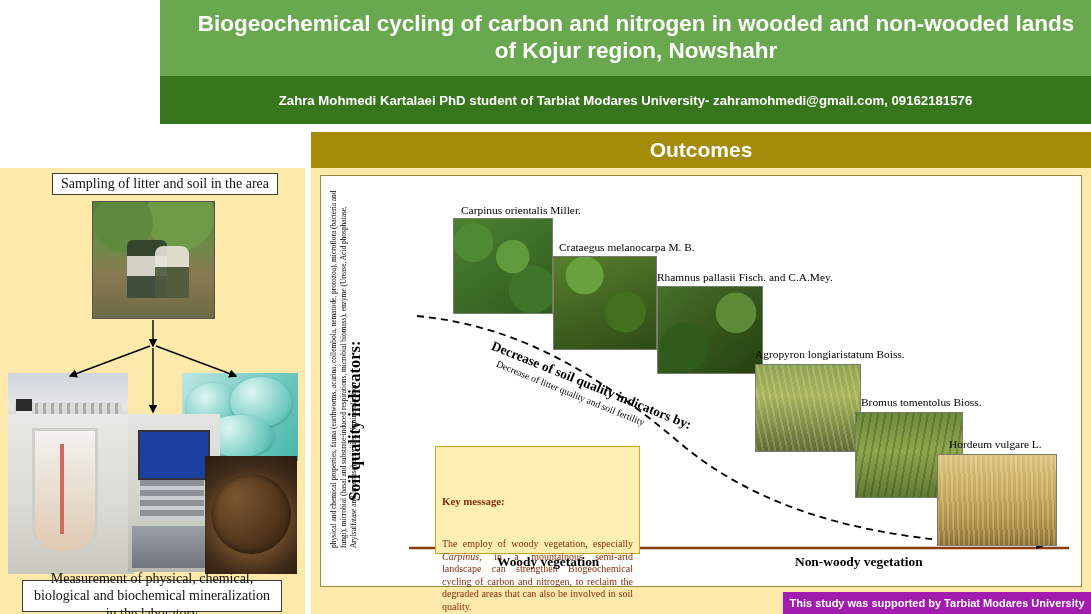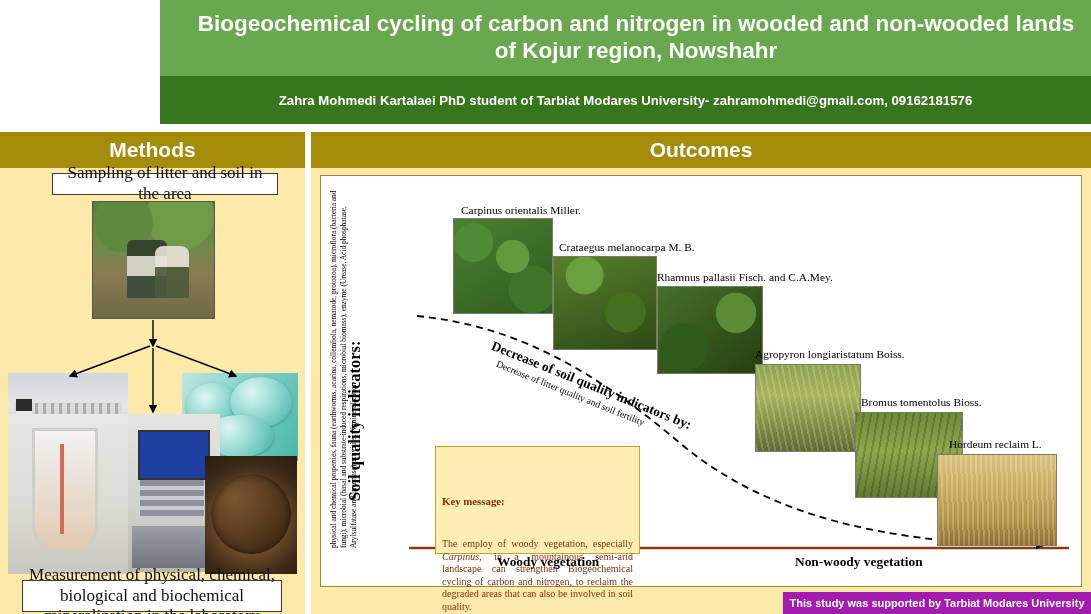--- a/index.html
+++ b/index.html
@@ -151,21 +151,21 @@
   }
   .caption-box {
     position: absolute;
     background: #ffffff;
     border: 1px solid #3b3b3b;
     box-sizing: border-box;
     display: flex;
     align-items: center;
     justify-content: center;
     text-align: center;
-    font-size: 17px;
+    font-size: 14px;
     line-height: 1.22;
     color: #111111;
     font-family: "Liberation Serif", serif;
     padding: 2px 4px;
   }
   .cap-top {
     left: 52px; top: 5px;
     width: 226px; height: 22px;
   }
   .cap-bottom {
@@ -484,23 +484,20 @@
 
     <div class="title-band">
       <div class="poster-title">Biogeochemical cycling of carbon and nitrogen in wooded and non-wooded lands of Kojur region, Nowshahr</div>
     </div>
 
     <div class="author-band">
       <div class="author-text">Zahra Mohmedi Kartalaei PhD student of Tarbiat Modares University- zahramohmedi@gmail.com, 09162181576</div>
     </div>
   </div>
 
-  <div class="methods-bar">
-    <span class="bar-label">Methods</span>
-  </div>
   <div class="outcomes-bar">
     <span class="bar-label">Outcomes</span>
   </div>
 
   <div class="methods-panel">
 
     <div class="caption-box cap-top">Sampling of litter and soil in the area</div>
 
     <div class="photo photo-field">
       <div class="pf-field">
@@ -595,21 +592,21 @@
       </div>
       <div class="species-photo" style="left:616px; top:278px; width:120px; height:92px;">
         <div class="sp6"></div>
       </div>
 
       <div class="species-label" style="left:132px; top:28px;margin-left:8px;">Carpinus orientalis Miller.</div>
       <div class="species-label" style="left:238px; top:65px;">Crataegus melanocarpa M. B.</div>
       <div class="species-label" style="left:336px; top:95px;">Rhamnus pallasii Fisch. and C.A.Mey.</div>
       <div class="species-label" style="left:434px; top:172px;">Agropyron longiaristatum Boiss.</div>
       <div class="species-label" style="left:540px; top:220px;">Bromus tomentolus Bioss.</div>
-      <div class="species-label" style="left:628px; top:262px;">Hordeum reclaim L.</div>
+      <div class="species-label" style="left:628px; top:262px;">Hordeum vulgare L.</div>
 
       <div class="decrease-text" style="left:174px; top:162px; transform:rotate(22deg); transform-origin:0 0;">Decrease of soil quality indicators by:</div>
       <div class="decrease-sub" style="left:178px; top:182px; transform:rotate(22deg); transform-origin:0 0;">Decrease of litter quality and soil fertility</div>
 
       <div class="key-box">
         <div class="key-title">Key message:</div>
         <div class="key-text"><span>The employ of woody vegetation, especially </span><i>Carpinus</i><span>, in a mountainous semi-arid landscape can strengthen Biogeochemical cycling of carbon and nitrogen, to reclaim the degraded areas that can also be involved in soil quality.</span></div>
       </div>
 
       <div class="x-label" style="left:176px; top:378px;">Woody vegetation</div>

